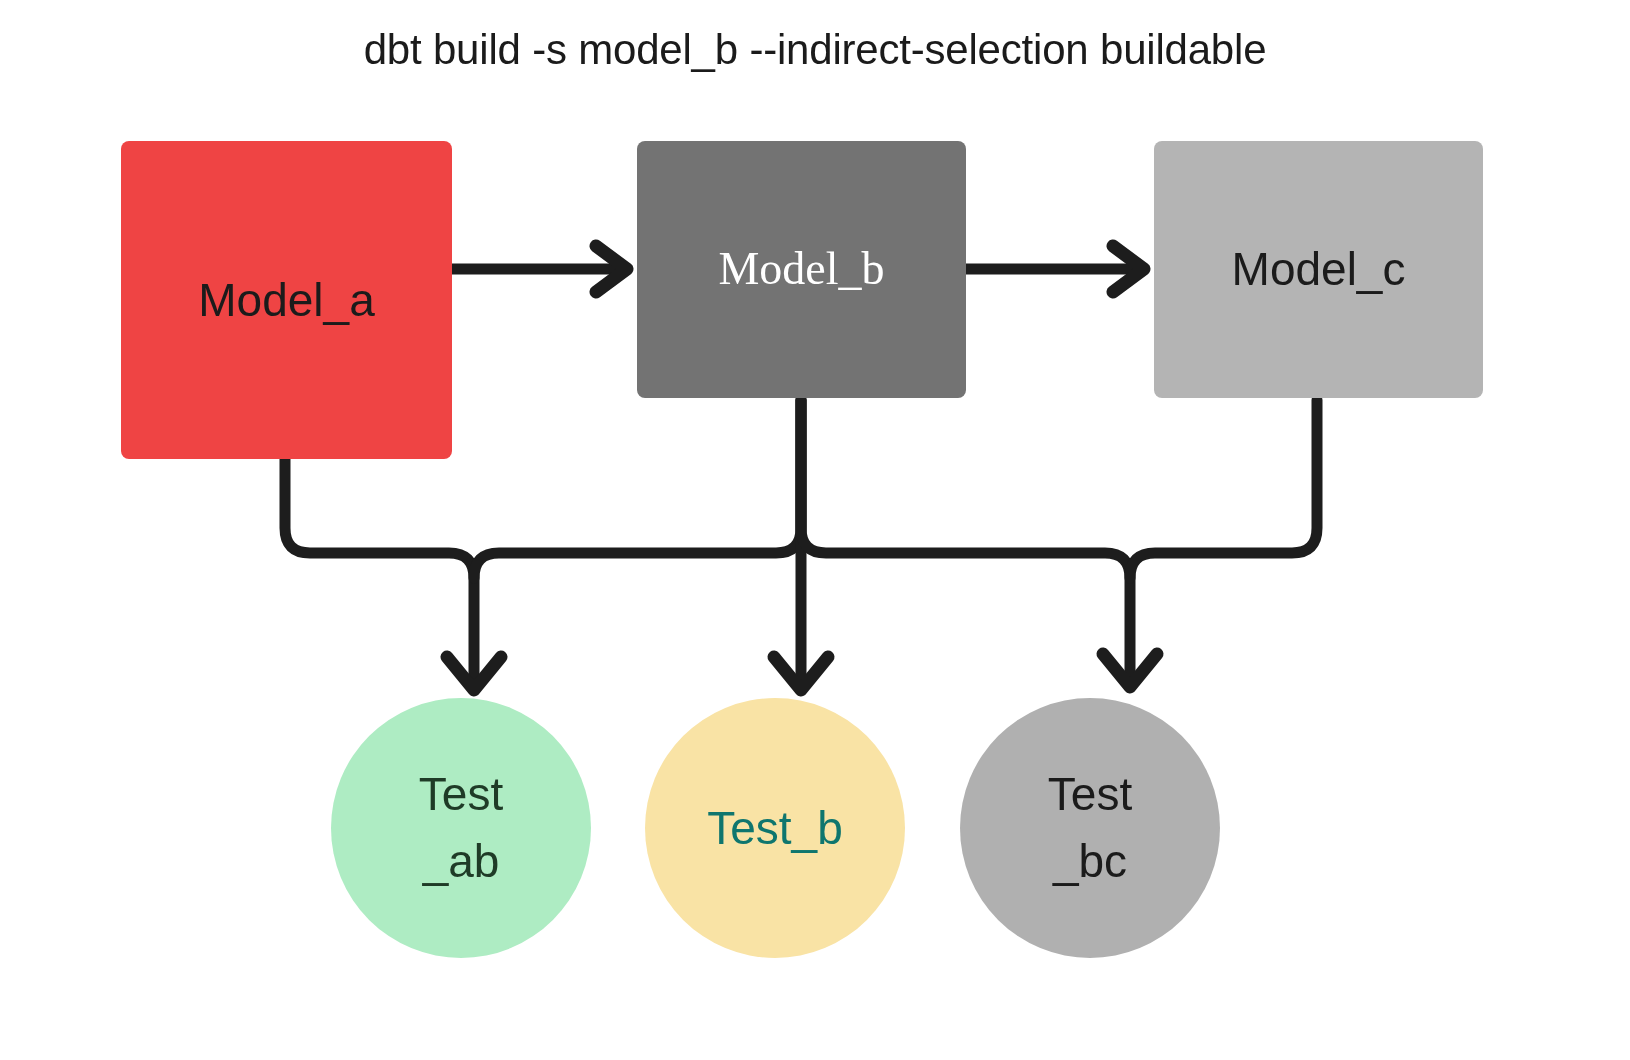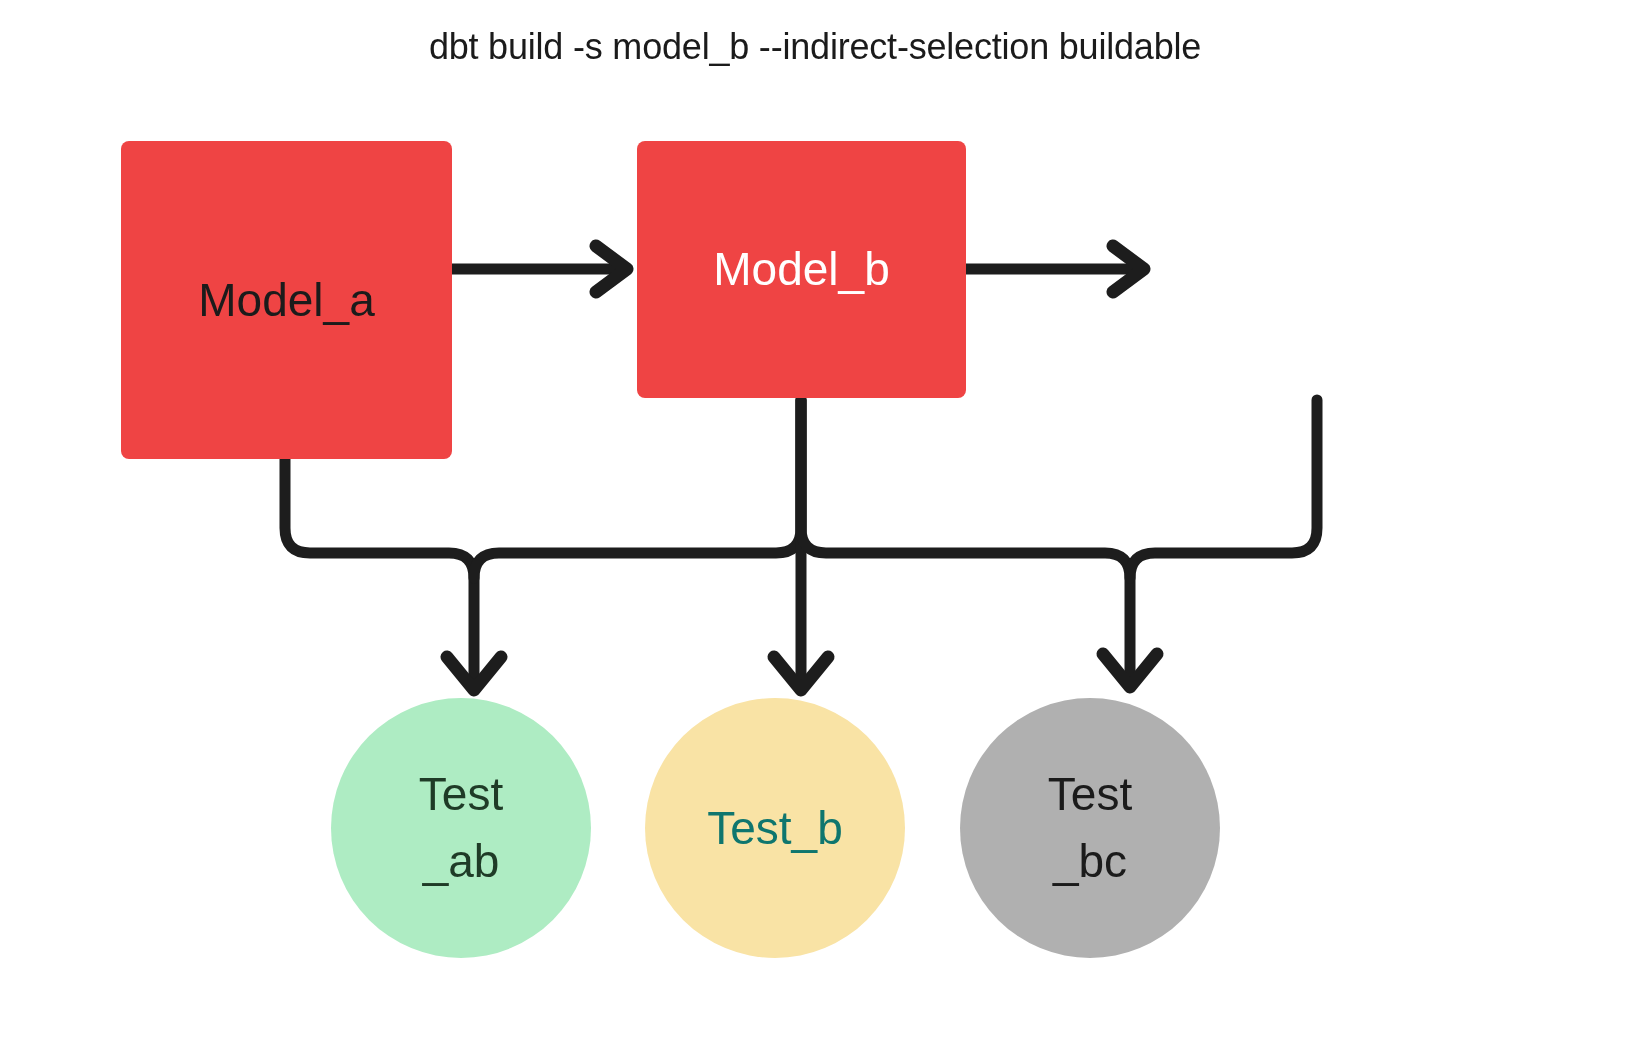--- a/index.html
+++ b/index.html
@@ -19,21 +19,21 @@
     width: 1630px;
     height: 1060px;
     background: #ffffff;
   }
   .title {
     position: absolute;
     left: 0;
     top: 26px;
     width: 1630px;
     text-align: center;
-    font-size: 36px;
+    font-size: 42px;
     font-weight: 400;
     color: #1b1b1b;
     letter-spacing: -0.2px;
     white-space: nowrap;
   }
   svg.edges {
     position: absolute;
     left: 0;
     top: 0;
     width: 1630px;
@@ -107,24 +107,27 @@
       <g>
         <path d="M 1317 400 L 1317 528 Q 1317 553 1292 553 L 1155 553 Q 1130 553 1130 578"></path>
       </g>
     </g>
   </svg>
 
   <div class="node-box" id="node-model-a" style="left:121px; top:141px; width:331px; height:318px; background:#ef4444; color:#1b1b1b;">
     <span>Model_a</span>
   </div>
 
-  <div class="node-box" id="node-model-b" style="left:637px; top:141px; width:329px; height:257px; background:#ef4444; color:#ffffff;">
+  <div class="node-box" id="node-model-b" style="left:637px; top:141px; width:329px; height:257px; background:#737373; color:#ffffff;font-family:Liberation Serif, serif;">
     <span>Model_b</span>
   </div>
 
+  <div class="node-box" id="node-model-c" style="left:1154px; top:141px; width:329px; height:257px; background:#b4b4b4; color:#1b1b1b;">
+    <span>Model_c</span>
+  </div>
 
   <div class="node-circle" id="node-test-ab" style="left:331px; top:698px; width:260px; height:260px; background:#aeecc3; color:#1f3b27;">
     <span class="circle-line">Test</span>
     <span class="circle-line">_ab</span>
   </div>
 
   <div class="node-circle" id="node-test-b" style="left:645px; top:698px; width:260px; height:260px; background:#f9e3a5; color:#0f766e;">
     <span class="circle-line">Test_b</span>
   </div>
 

